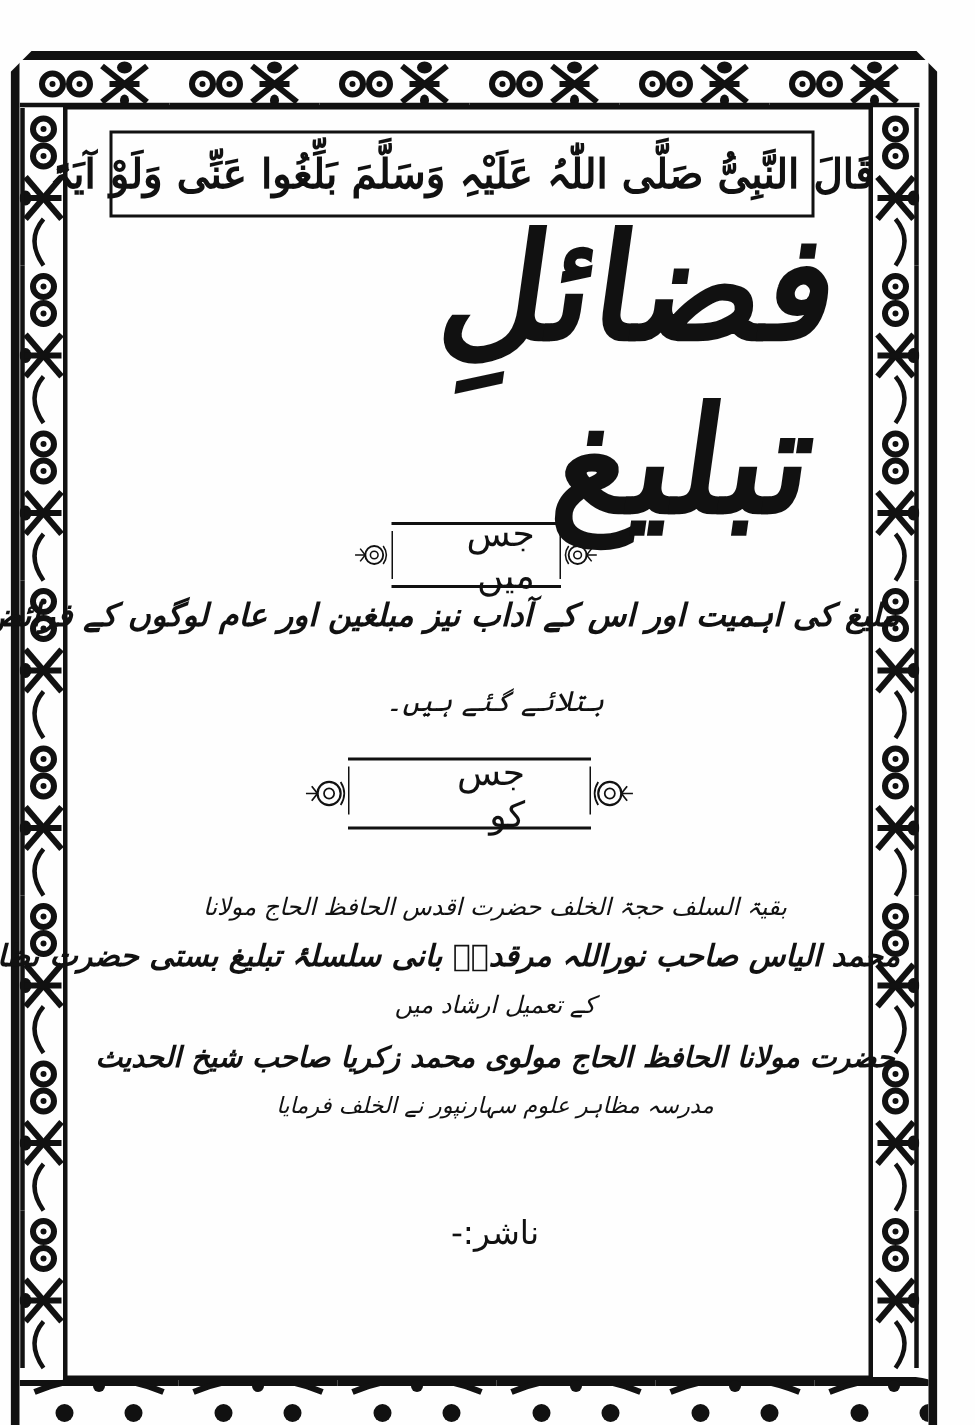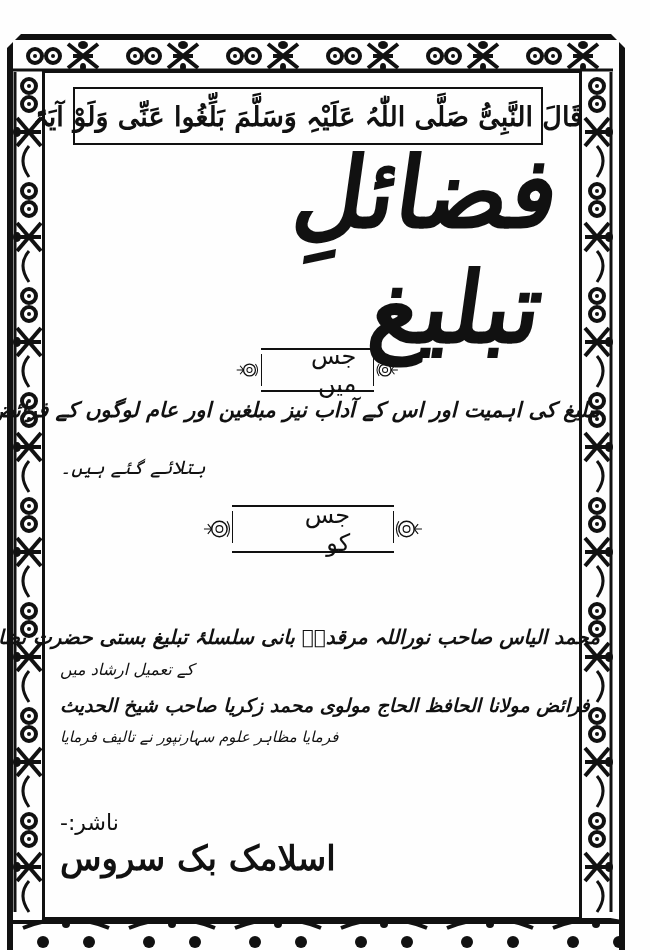--- a/index.html
+++ b/index.html
@@ -41,21 +41,21 @@
   .cartouche .plate::before, .cartouche .plate::after {
       content: ""; position: absolute; top: 4px; width: 1px; height: 32px; background: #111; }
   .cartouche .plate::before { left: 0; }
   .cartouche .plate::after { right: 0; }
   .cartouche .label { direction: rtl; font-family: "DejaVu Sans", sans-serif; font-size: 24px; }
   .flourish { width: 30px; height: 30px; display: block; }
   .c1 { left: 235px; top: 348px; width: 165px; height: 44px; }
   .c2 { left: 203px; top: 505px; width: 220px; height: 48px; }
 
   
-  .line { position: absolute; left: 60px; width: 540px; text-align: left; direction: rtl;
+  .line { position: absolute; left: 60px; width: 540px; text-align: center; direction: rtl;
           font-family: "DejaVu Sans", sans-serif; white-space: nowrap; font-style: italic; }
   .l-desc1 { top: 398px; font-size: 21px; font-weight: bold; letter-spacing: -0.6px; }
   .l-desc2 { top: 456px; font-size: 19px; }
   .l-a1 { top: 595px; font-size: 16px; }
   .l-a2 { top: 625px; font-size: 20px; font-weight: bold; letter-spacing: -0.6px; }
   .l-a3 { top: 660px; font-size: 16px; }
   .l-a4 { top: 694px; font-size: 19px; font-weight: bold; letter-spacing: -0.5px; }
   .l-a5 { top: 728px; font-size: 15px; }
   .l-pub-label { top: 810px; font-size: 22px; font-style: normal; }
   .l-publisher { top: 838px; font-size: 34px; font-weight: bold; font-style: normal;
@@ -194,20 +194,20 @@
       <span class="label">جس کو</span>
     </div>
     <svg class="flourish" viewBox="0 0 30 30" style="transform:scaleX(-1)">
       <circle cx="17" cy="15" r="8" fill="none" stroke="#111" stroke-width="1.5"></circle>
       <circle cx="17" cy="15" r="3.5" fill="none" stroke="#111" stroke-width="1.2"></circle>
       <path d="M1 15 L9 15 M5 10 L9 15 L5 20" stroke="#111" stroke-width="1.2" fill="none"></path>
       <path d="M25 7 Q30 15 25 23" stroke="#111" stroke-width="1.2" fill="none"></path>
     </svg>
   </div>
 
+  <div class="line l-a1">بقیۃ السلف حجۃ الخلف حضرت اقدس الحافظ الحاج مولانا</div>
   <div class="line l-a2">محمد الیاس صاحب نوراللہ مرقدہٗ بانی سلسلۂ تبلیغ بستی حضرت نظام الدینؒ دہلی</div>
   <div class="line l-a3">کے تعمیل ارشاد میں</div>
-  <div class="line l-a4">فرائض مولانا الحافظ الحاج مولوی محمد زکریا صاحب شیخ الحدیث</div>
-  <div class="line l-a5">فرمایا مظاہر علوم سہارنپور نے تالیف فرمایا</div>
+  <div class="line l-a4">حضرت مولانا الحافظ الحاج مولوی محمد زکریا صاحب شیخ الحدیث</div>
+  <div class="line l-a5">مدرسہ مظاہر علوم سہارنپور نے الخلف فرمایا</div>
 
   <div class="line l-pub-label">ناشر:-</div>
-  <div class="line l-publisher">اسلامک بک سروس</div>
 </div>
 
 </body></html>

